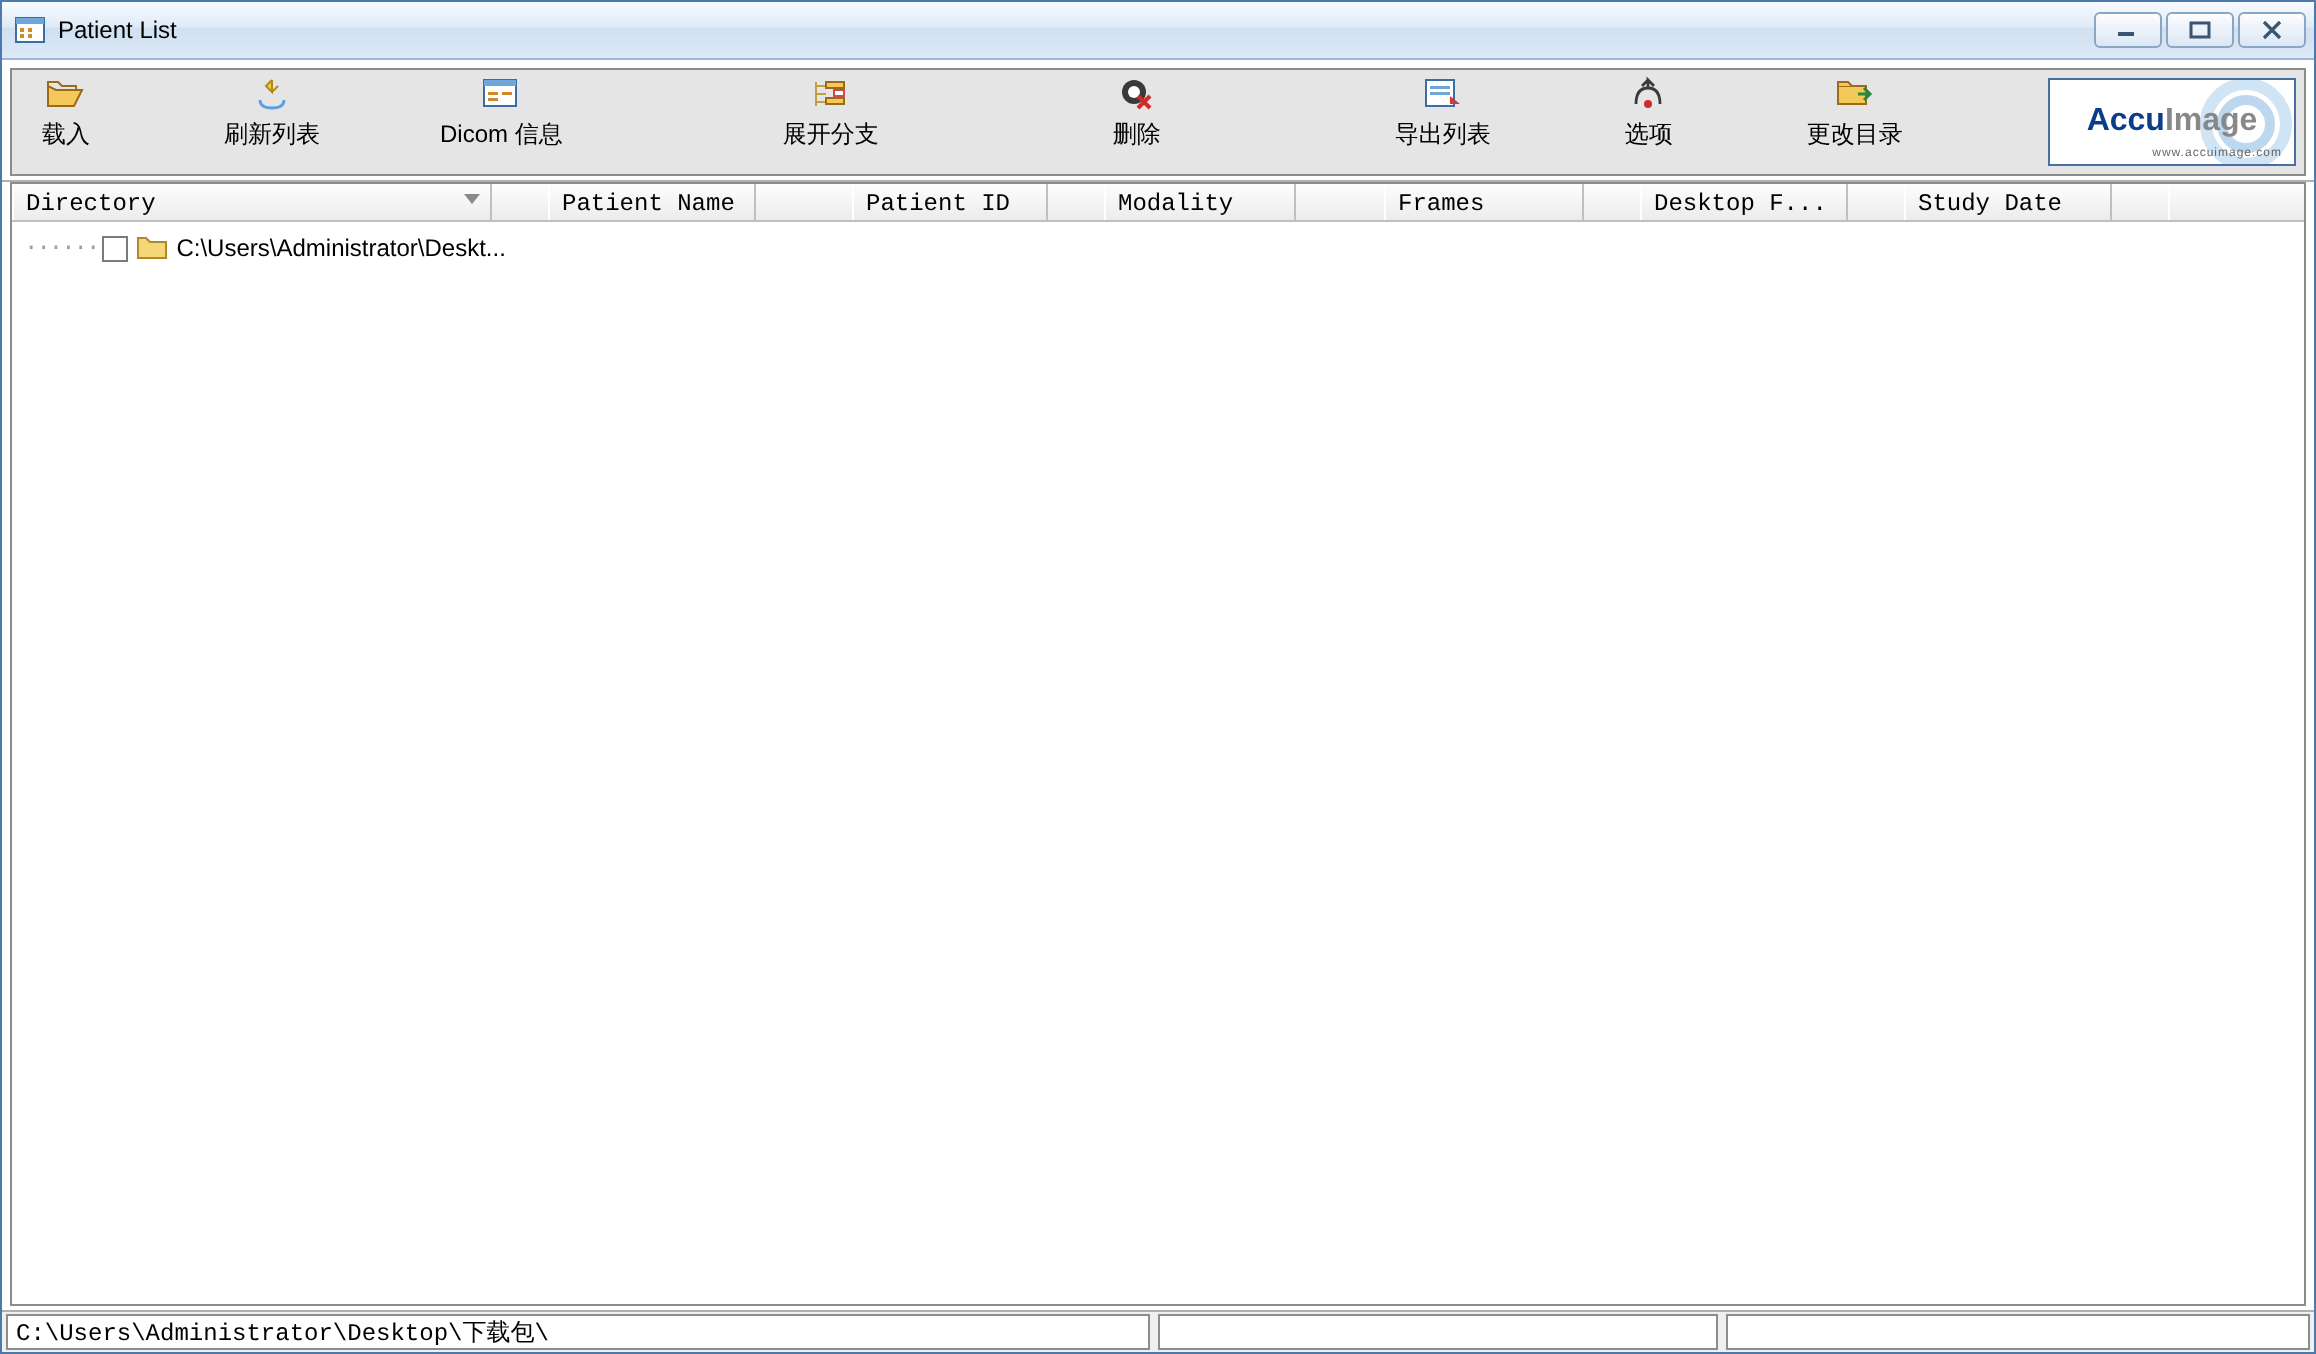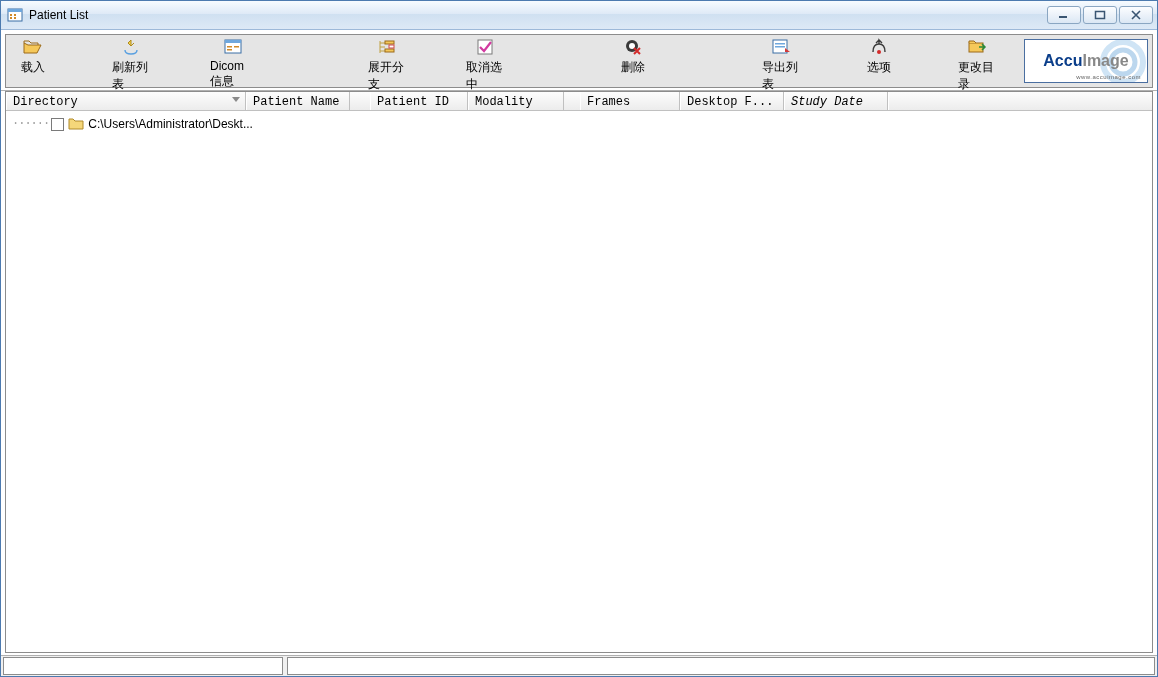--- a/index.html
+++ b/index.html
@@ -152,20 +152,21 @@
     min-height: 0;
   }
   .col-headers {
     height: 18px;
     background: linear-gradient(to bottom, #fdfdfd, #ececec);
     border-bottom: 1px solid #c0c0c0;
     display: flex;
     font-family: "Courier New", monospace;
     font-size: 12px;
     color: #000;
+    gap: 28px;
   }
   .col {
     border-right: 1px solid #c0c0c0;
     border-left: 1px solid #ffffff;
     padding: 1px 6px 0 6px;
     box-sizing: border-box;
     display: flex;
     align-items: center;
     white-space: nowrap;
     overflow: hidden;
@@ -311,29 +312,20 @@
             <path d="M3 3 L3 15" stroke="#c0a040"></path>
             <path d="M3 5 L8 5 M3 9 L8 9 M3 13 L8 13" stroke="#c0a040"></path>
             <rect x="8" y="3" width="9" height="3" fill="#f5c85a" stroke="#9c6b1a"></rect>
             <rect x="8" y="11" width="9" height="3" fill="#f5c85a" stroke="#9c6b1a"></rect>
             <rect x="12" y="7" width="5" height="3" fill="#fff" stroke="#d04a4a"></rect>
           </svg>
         </span>
         <span>展开分支</span>
       </div>
 
-      <div class="tb-btn">
-        <span class="ic">
-          <svg width="18" height="18" viewBox="0 0 18 18">
-            <rect x="2" y="2" width="14" height="14" fill="#fff" stroke="#7a7a7a"></rect>
-            <path d="M4 9 L8 13 L15 4" fill="none" stroke="#d23aa0" stroke-width="2.2"></path>
-          </svg>
-        </span>
-        <span>取消选中</span>
-      </div>
 
       <div class="tb-sep"></div>
 
       <div class="tb-btn">
         <span class="ic">
           <svg width="18" height="18" viewBox="0 0 18 18">
             <circle cx="8" cy="8" r="6" fill="#3a3a3a"></circle>
             <circle cx="8" cy="8" r="3" fill="#fff"></circle>
             <path d="M10 10 L16 16 M16 10 L10 16" stroke="#d22a2a" stroke-width="2"></path>
           </svg>
@@ -422,21 +414,21 @@
           </div>
         <div class="col" style="width:96px;">
             <span>Modality</span>
           </div>
         <div class="col" style="width:100px;margin-left:16px;">
             <span>Frames</span>
           </div>
         <div class="col" style="width:104px;">
             <span>Desktop F...</span>
           </div>
-        <div class="col" style="width:104px;font-style:italic;">
+        <div class="col" style="width:104px;">
             <span>Study Date</span>
           </div>
         <div class="col" style="flex:1;border-right:none;"></div>
       </div>
 
       <div class="tree-area">
         <div class="tree-row">
           <span class="dots">······</span>
           <span class="checkbox"></span>
           <span class="fld">
@@ -444,17 +436,20 @@
               <path d="M1 3 L1 12 L15 12 L15 4 L7 4 L5 2 L1 2 Z" fill="#f5d77a" stroke="#b08a2a"></path>
             </svg>
           </span>
           <span>C:\Users\Administrator\Deskt...</span>
         </div>
       </div>
     </div>
   </div>
 
   <div class="statusbar">
+    <div class="status-cell" style="flex:0 0 572px;">
+      <span>C:\Users\Administrator\Desktop\下载包\</span>
+    </div>
     <div class="status-cell" style="flex:0 0 280px;"></div>
     <div class="status-cell" style="flex:1;"></div>
   </div>
 
 </div>
 
 </body></html>

